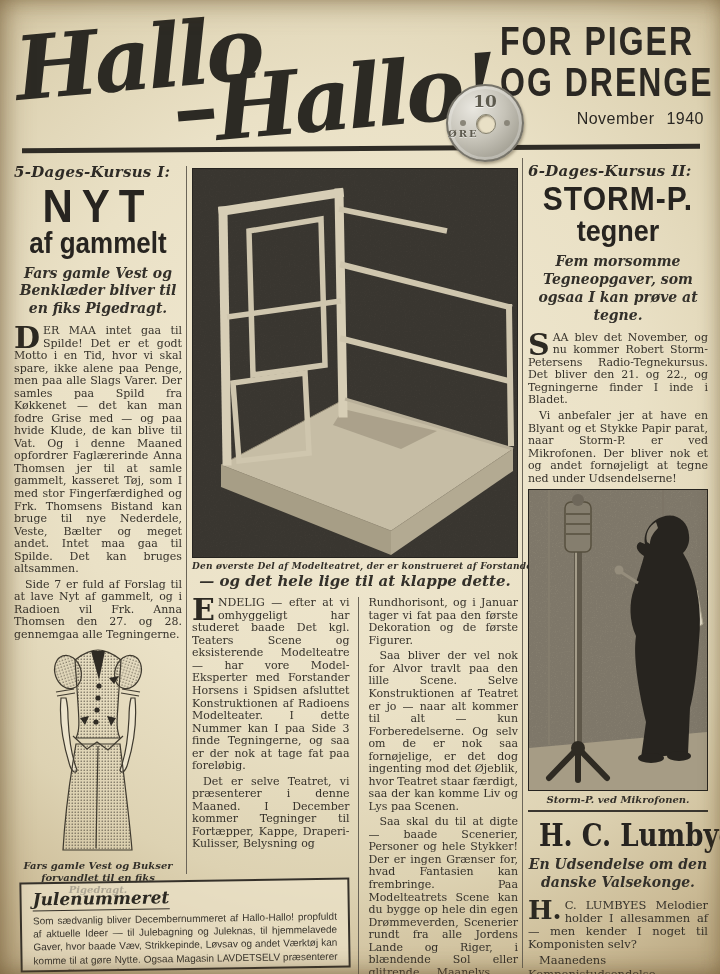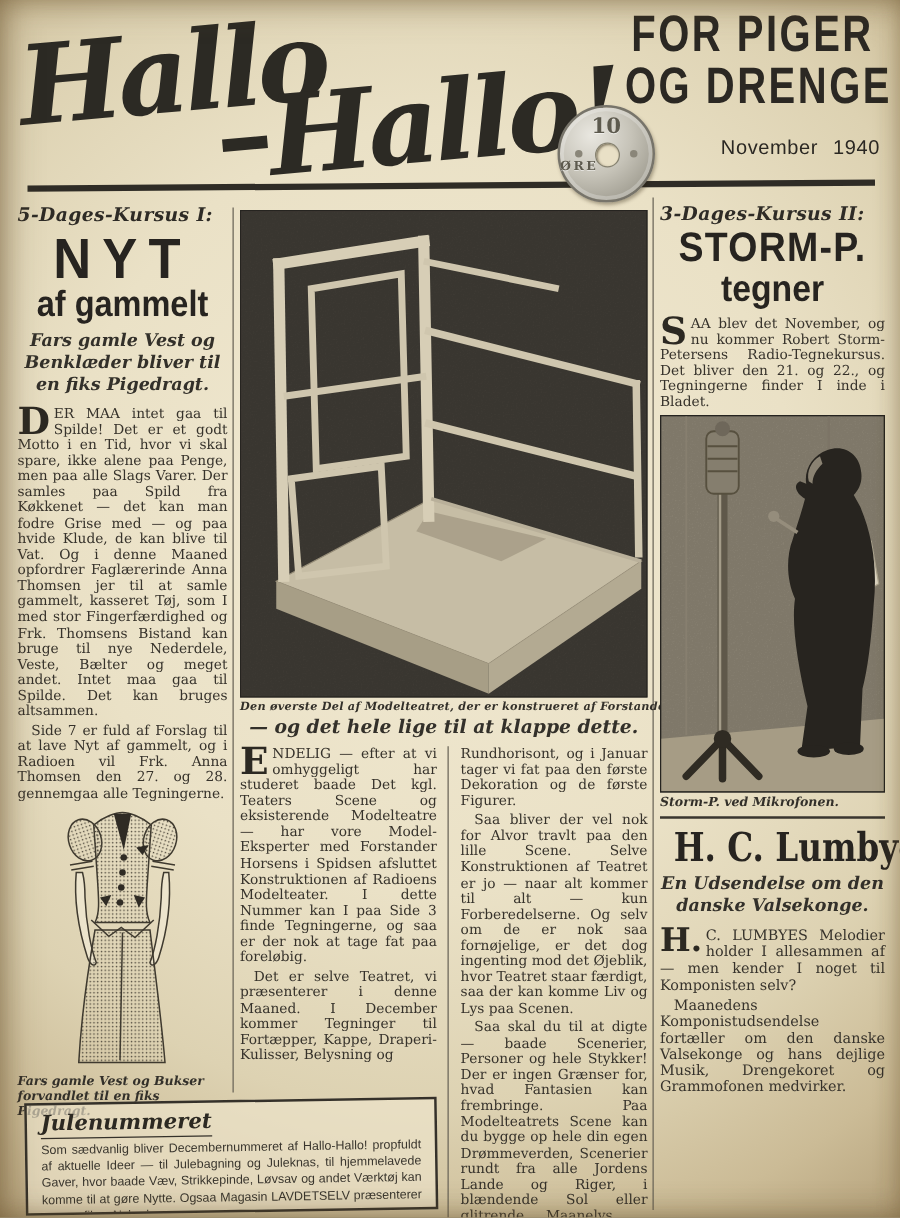--- a/index.html
+++ b/index.html
@@ -8,21 +8,21 @@
     background:radial-gradient(ellipse 90% 70% at 48% 42%, #f1e9d2 0%, #eae1c6 45%, #ddd2b2 70%, #cbbb96 88%, #b7a47e 100%);
     font-family:"DejaVu Serif","Liberation Serif",serif;color:#2e2b25;
   }
   .vignette{position:absolute;inset:0;z-index:60;pointer-events:none;
     box-shadow:inset 14px 0 28px -10px rgba(100,76,40,.5),
                inset -8px 0 22px -10px rgba(116,92,52,.4),
                inset 0 16px 30px -14px rgba(116,92,52,.42),
                inset 0 -12px 26px -12px rgba(106,84,46,.42);}
   
   .logo-svg{position:absolute;left:12px;top:2px;width:500px;height:152px;overflow:visible;z-index:3;}
-  .tagline{position:absolute;left:500px;top:4px;width:204px;text-align:center;z-index:3;}
+  .tagline{position:absolute;left:500px;top:18px;width:204px;text-align:left;z-index:3;}
   .tagline .tl{font-family:"Liberation Sans",sans-serif;font-weight:700;font-size:32px;
     letter-spacing:2px;color:#2b2823;transform:scaleY(1.28);transform-origin:top right;height:41px;white-space:nowrap;}
   .issue-date{position:absolute;left:540px;top:110px;width:164px;text-align:right;
     font-family:"Liberation Sans",sans-serif;font-weight:400;font-size:16px;letter-spacing:.5px;word-spacing:7px;color:#2b2823;z-index:3;}
   .masthead-rule{position:absolute;left:22px;top:146px;width:678px;height:5px;background:#2f2c26;transform:rotate(-0.4deg);z-index:2;}
   .coin{position:absolute;left:446px;top:84px;width:74px;height:74px;border-radius:50%;z-index:4;
     background:radial-gradient(circle at 34% 30%, #e9e7e0 0%, #c6c3b8 45%, #a09d91 80%, #8b887c 100%);
     border:2px solid #77746a;box-shadow:1px 2px 3px rgba(40,30,10,.35), inset 0 0 0 3px rgba(255,255,255,.25);}
   .coin-hole{position:absolute;left:28px;top:28px;width:18px;height:18px;border-radius:50%;
     background:#e9e0c6;box-shadow:inset 1px 1px 2px rgba(60,50,30,.6);border:1px solid #85816f;}
@@ -32,21 +32,21 @@
   
   .vrule{position:absolute;width:1px;background:#6b6558;z-index:1;}
   .hrule-thin{height:2px;background:#3a362f;margin:4px 0 4px;}
   
   .kicker{font-style:italic;font-weight:600;font-size:15px;letter-spacing:.3px;color:#2e2b26;}
   .deck{font-style:italic;font-weight:bold;text-align:center;color:#33302a;}
   .body-text{font-size:11px;line-height:1.14;text-align:justify;color:#36322b;}
   .body-text p{margin:0 0 3px;}
   .body-text p.ind{text-indent:11px;}
   .dcap{float:left;font-size:30px;line-height:25px;padding-right:3px;font-weight:bold;color:#2c2922;}
-  .fig-caption{font-style:italic;font-weight:bold;font-size:10px;line-height:1.2;color:#33302a;}
+  .fig-caption{font-style:italic;font-weight:bold;font-size:10px;text-align:center;line-height:1.2;color:#33302a;}
   
   .col-left{position:absolute;left:14px;top:163px;width:168px;z-index:2;}
   .hl-nyt{font-family:"Liberation Sans",sans-serif;font-weight:700;font-size:42px;line-height:1;
     letter-spacing:9px;text-align:center;transform:scaleY(1.08);margin:5px 0 1px;color:#272420;}
   .hl-gammelt{font-family:"Liberation Sans",sans-serif;font-weight:700;font-size:26px;line-height:1.1;
     text-align:center;transform:scaleY(1.12);margin:0 0 7px;color:#272420;}
   .col-left .deck{font-size:14px;line-height:1.25;margin-bottom:8px;}
   .dress-svg{display:block;margin:5px auto 2px;}
   
   .col-center{position:absolute;left:192px;top:168px;width:326px;z-index:2;}
@@ -207,25 +207,27 @@
       </div>
       <div class="colB body-text">
         <p>Rundhorisont, og i Januar tager vi fat paa den første Dekoration og de første Figurer.</p>
         <p class="ind">Saa bliver der vel nok for Alvor travlt paa den lille Scene. Selve Konstruktionen af Teatret er jo — naar alt kommer til alt — kun Forberedelserne. Og selv om de er nok saa fornøjelige, er det dog ingenting mod det Øjeblik, hvor Teatret staar færdigt, saa der kan komme Liv og Lys paa Scenen.</p>
         <p class="ind">Saa skal du til at digte — baade Scenerier, Personer og hele Stykker! Der er ingen Grænser for, hvad Fantasien kan frembringe. Paa Modelteatrets Scene kan du bygge op hele din egen Drømmeverden, Scenerier rundt fra alle Jordens Lande og Riger, i blændende Sol eller glitrende Maanelys ... Glæd dig, til dit Teater staar færdigt!</p>
       </div>
     </div>
   </div>
 
   <div class="col-right">
-    <div class="kicker">3-Dages-Kursus II:</div>
+    <div class="kicker">6-Dages-Kursus II:</div>
     <div class="hl-storm">STORM-P.</div>
     <div class="hl-tegner">tegner</div>
+    <div class="deck">Fem morsomme Tegneopgaver, som ogsaa I kan prøve at tegne.</div>
     <div class="body-text">
       <p><span class="dcap">S</span><span>AA blev det November, og nu kommer Robert Storm-Petersens Radio-Tegnekursus. Det bliver den 21. og 22., og Tegningerne finder I inde i Bladet.</span></p>
+      <p class="ind">Vi anbefaler jer at have en Blyant og et Stykke Papir parat, naar Storm-P. er ved Mikrofonen. Der bliver nok et og andet fornøjeligt at tegne ned under Udsendelserne!</p>
     </div>
 
     <div class="photo-frame" style="margin-top:4px;">
       <svg width="178" height="300" viewBox="0 0 178 300">
         <rect width="178" height="300" fill="#948c7b"></rect>
         <rect width="178" height="300" filter="url(#g1)" opacity="0.14"></rect>
         <line x1="134" y1="0" x2="134" y2="150" stroke="#7c7466" stroke-width="2"></line>
         <line x1="20" y1="0" x2="20" y2="255" stroke="#877f6f" stroke-width="1.5"></line>
         <polygon points="0,258 178,242 178,300 0,300" fill="#a69c85"></polygon>
 

